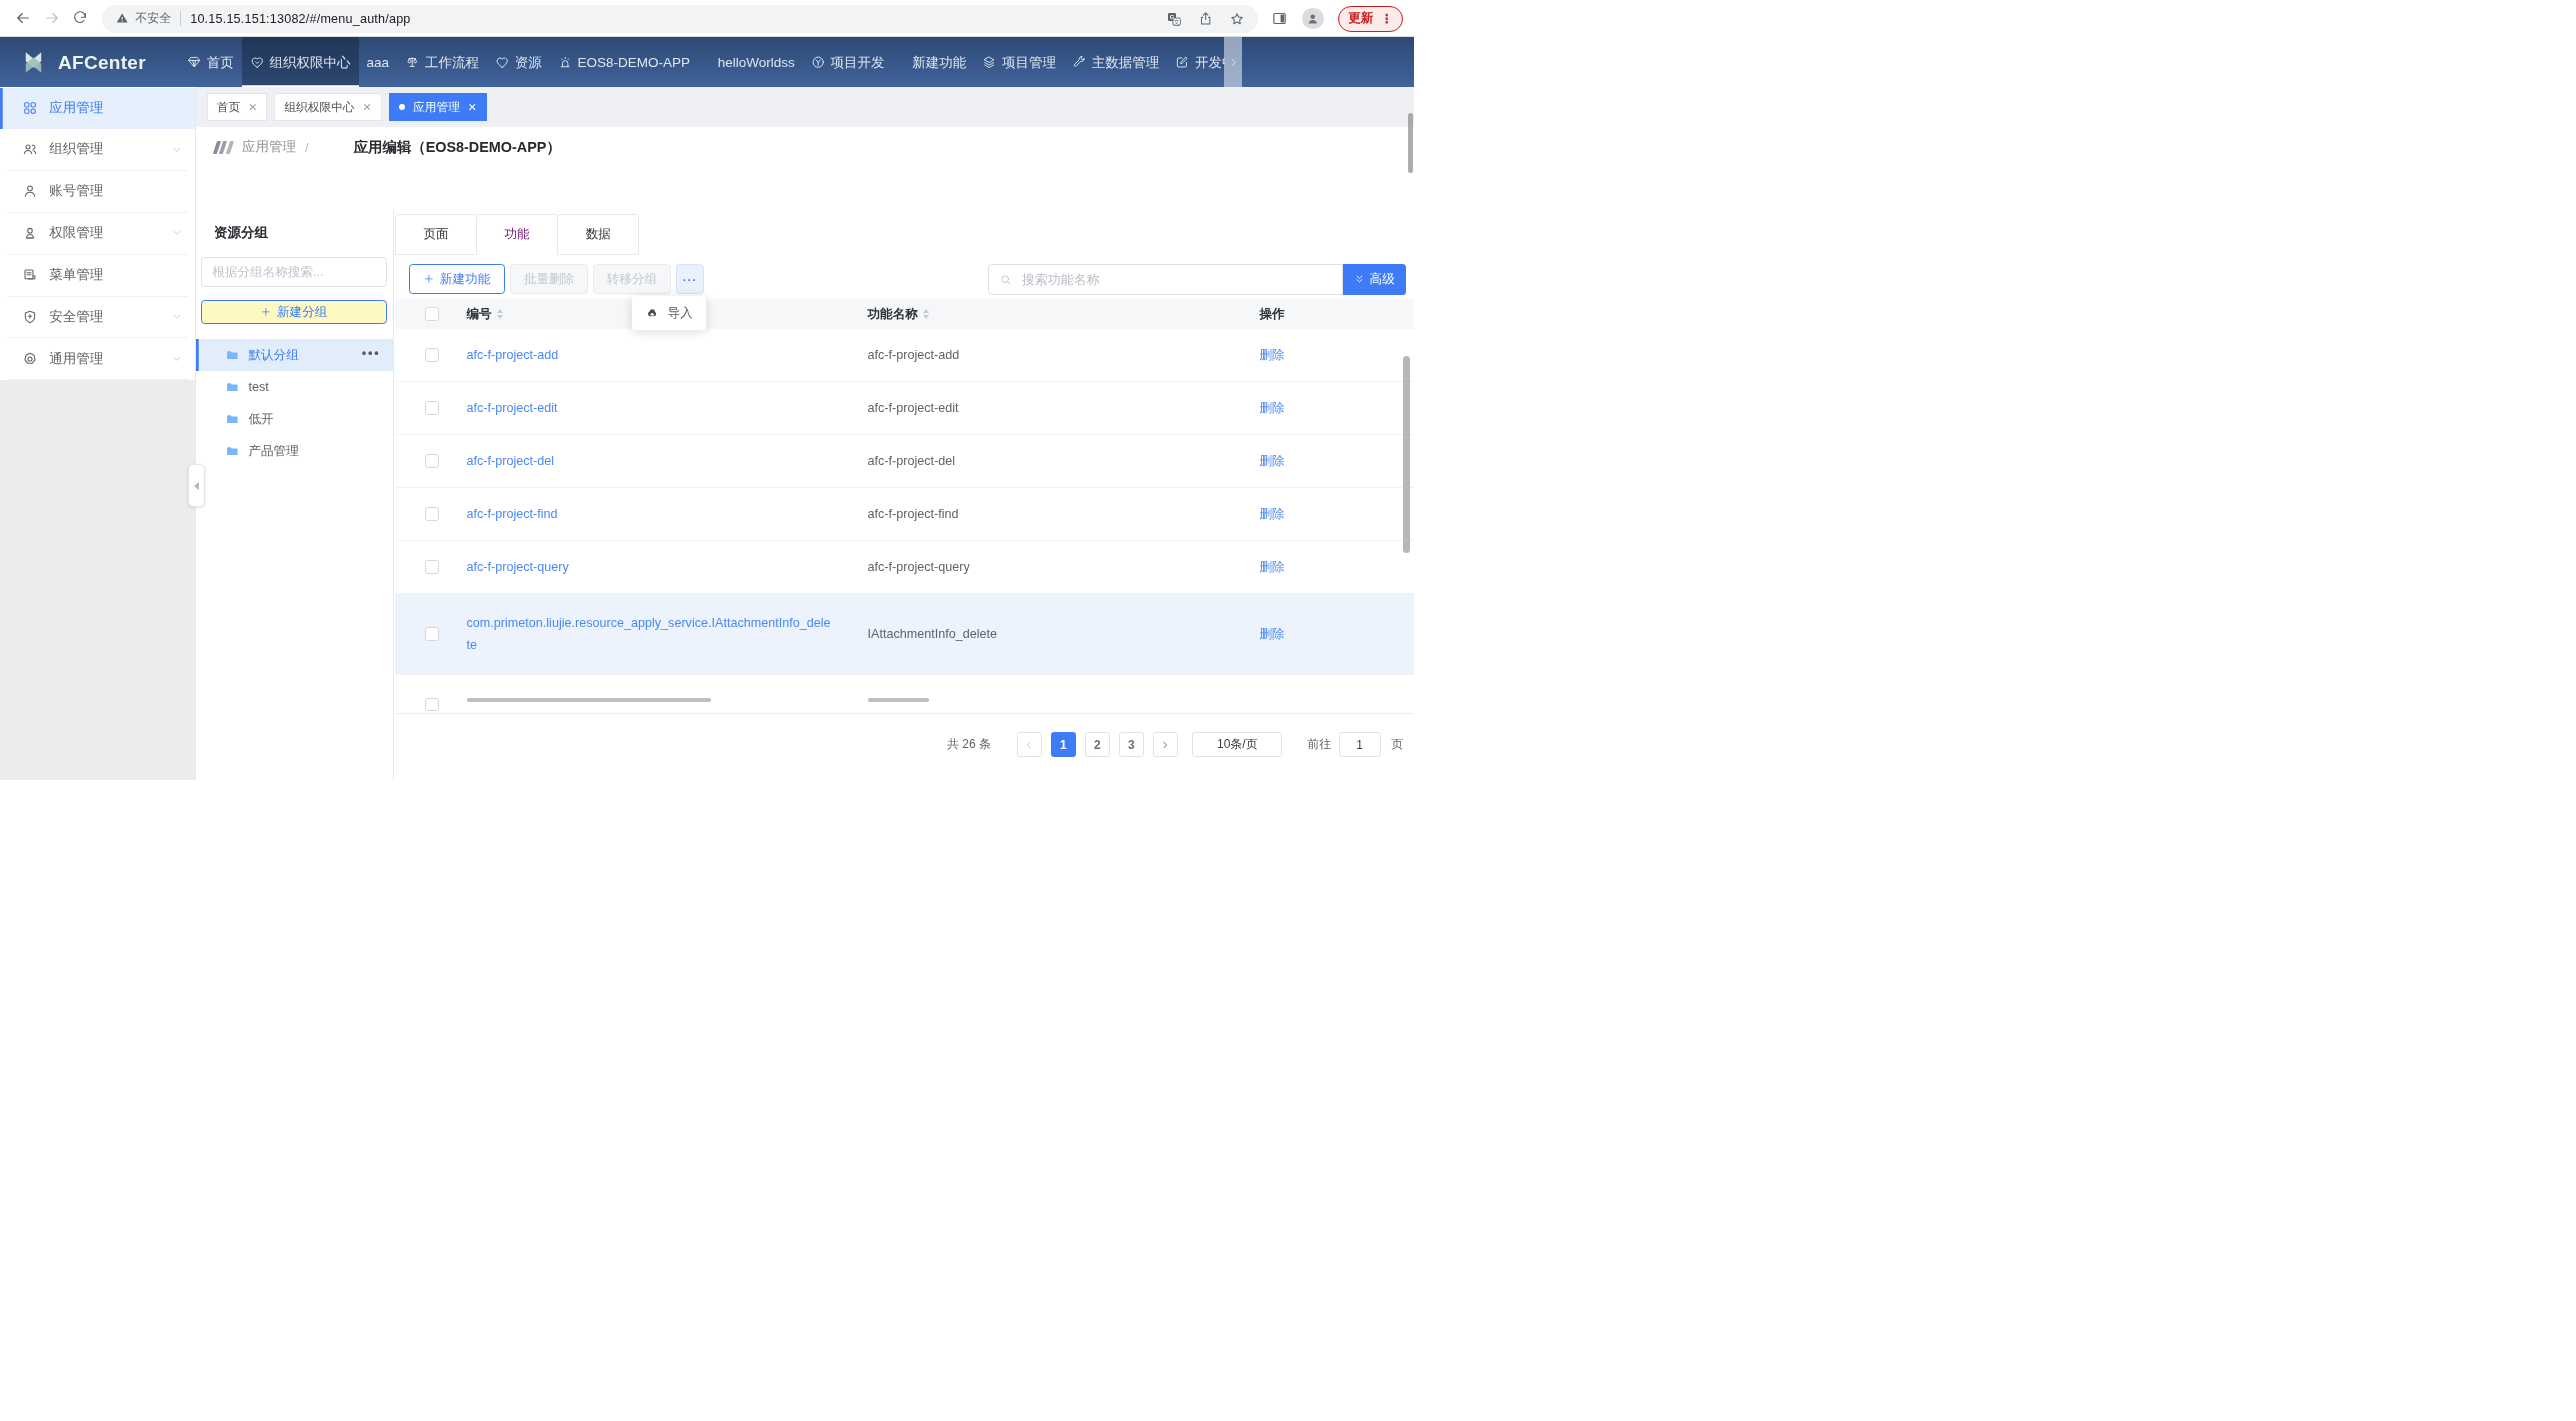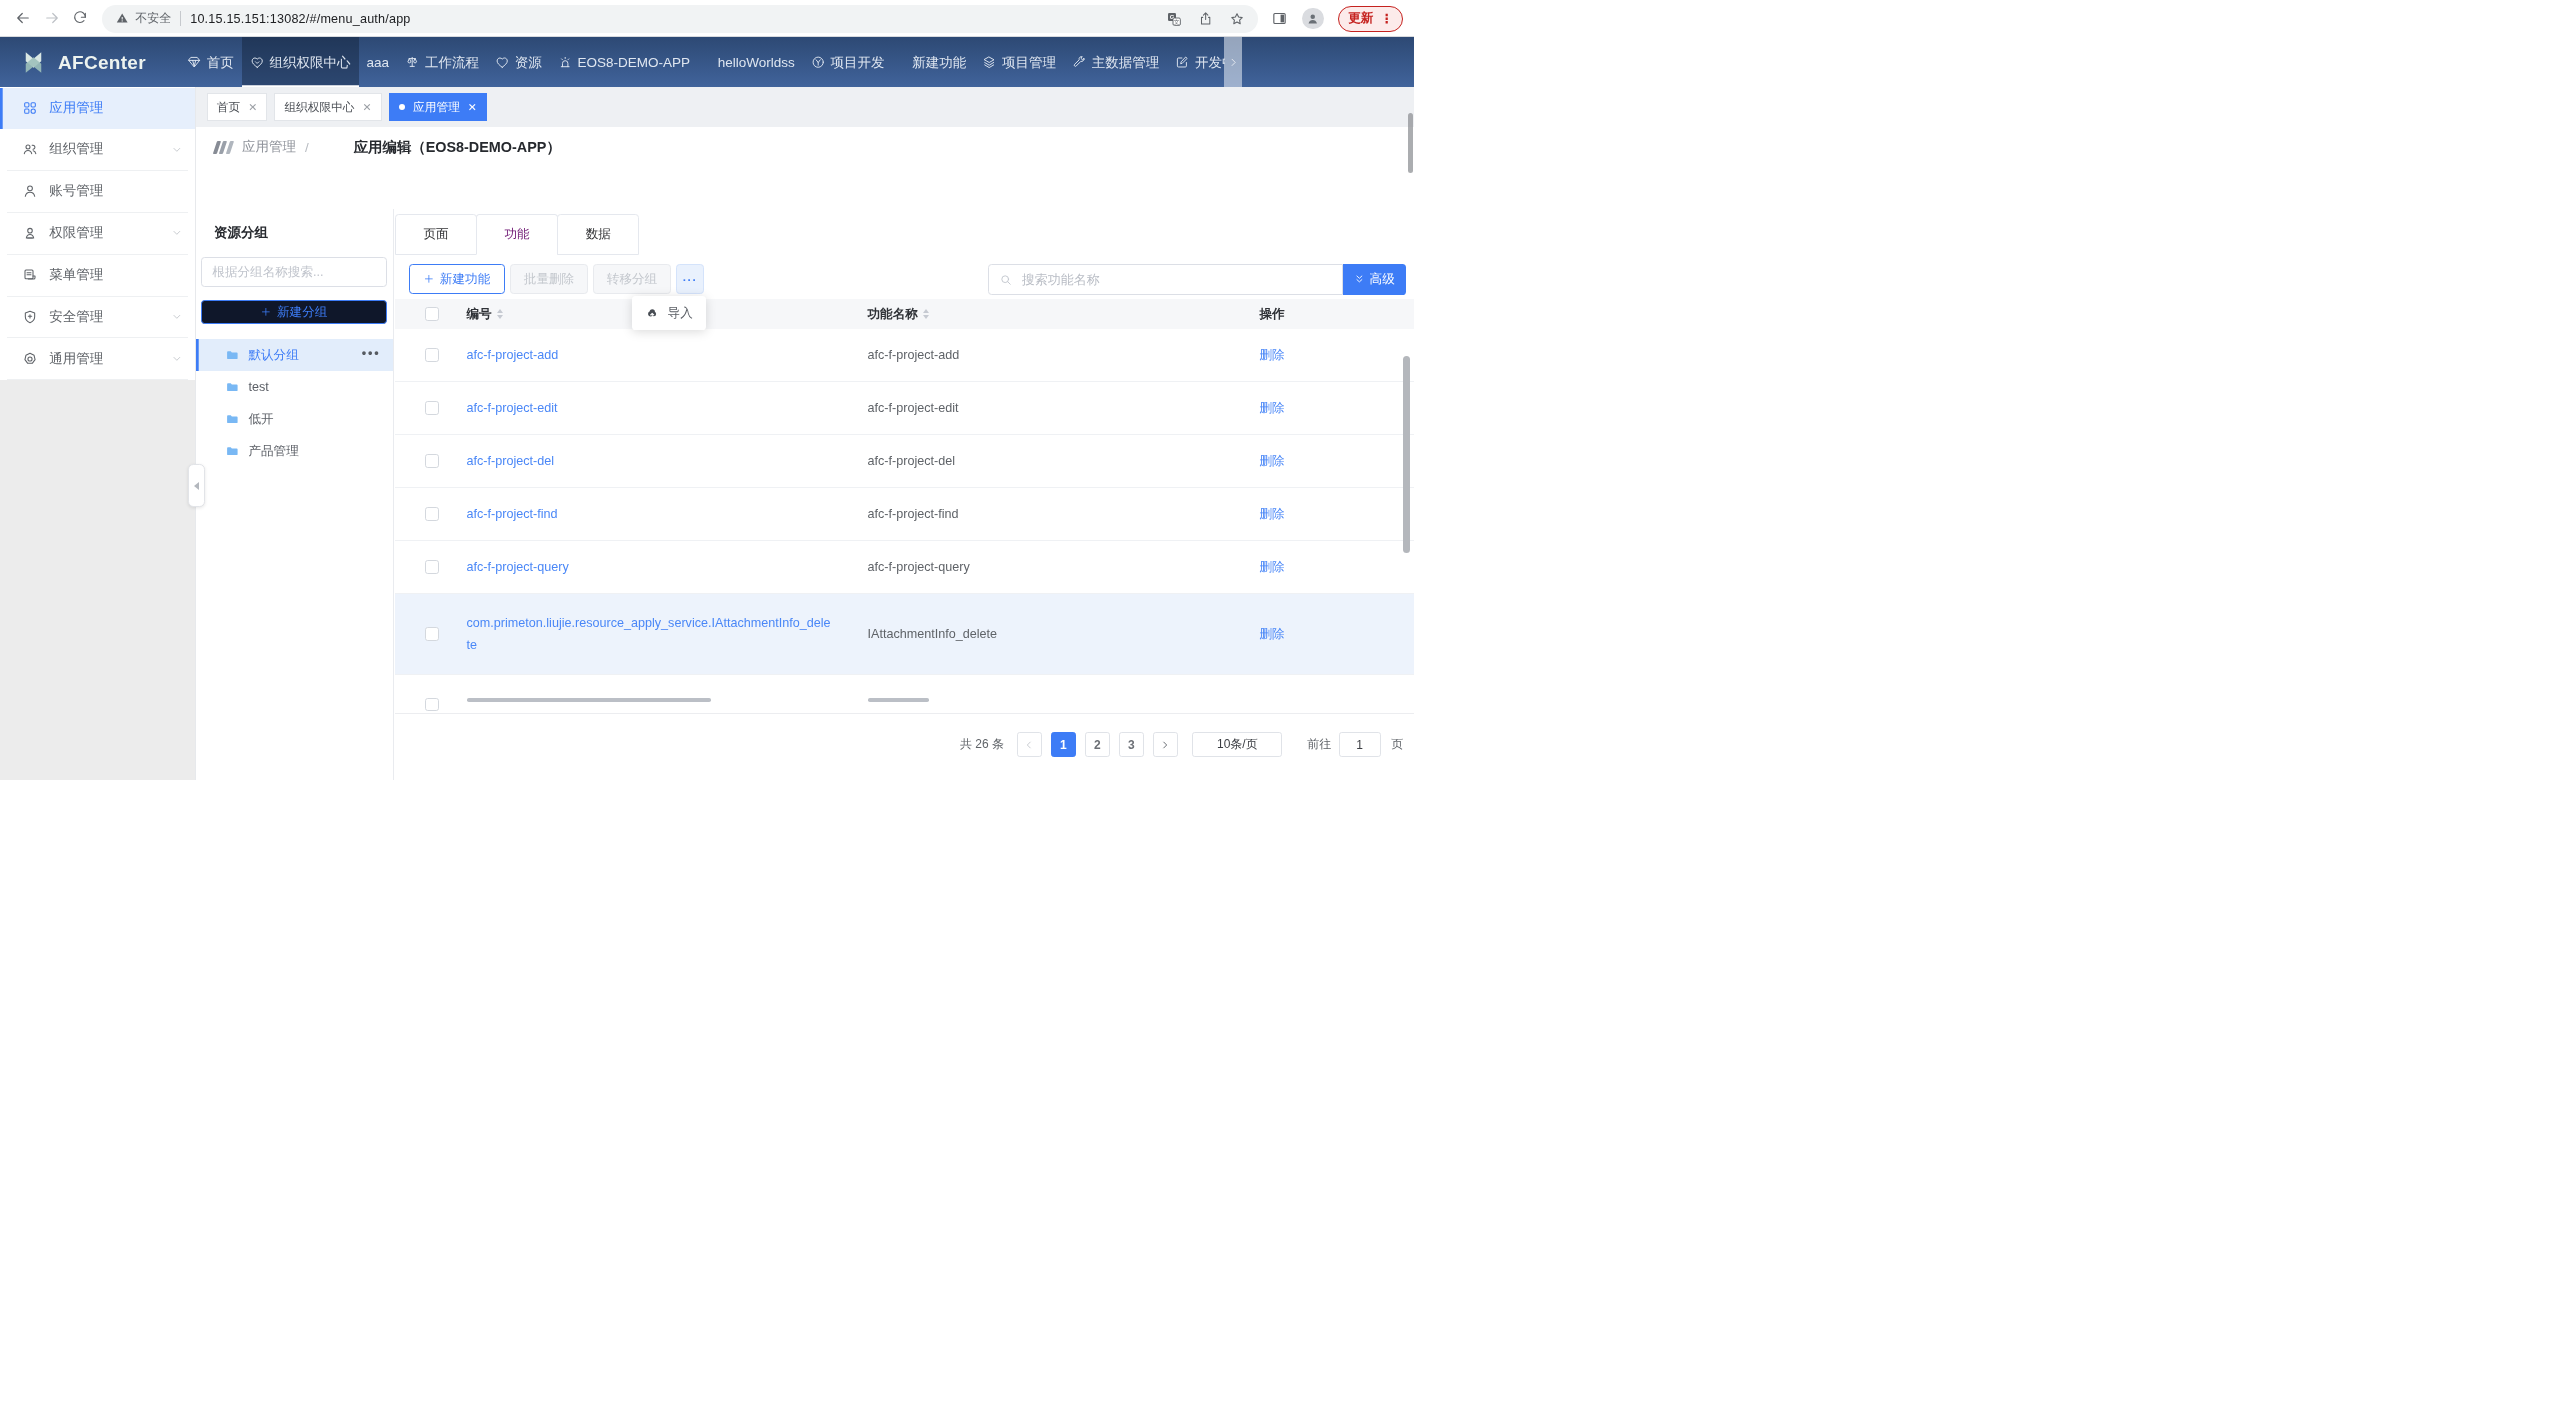--- a/index.html
+++ b/index.html
@@ -65,21 +65,21 @@
   .ptab{padding:11.7px 14.4px 12.6px;font-size:13.5px;color:#303133;cursor:pointer;}
   .ptab.active{color:#3d7cf6;padding-bottom:10px;border-bottom:2.7px solid #3d7cf6;}
 
   .cbody{position:absolute;left:0;top:122px;width:1219px;height:571px;}
   
   .gpanel{position:absolute;left:0;top:0;width:198px;height:571px;border-right:0.9px solid #e9ebef;box-sizing:border-box;background:#fff;}
   .gtitle{position:absolute;left:18px;top:15.3px;font-size:13.5px;font-weight:bold;color:#26292e;}
   .gsearch{position:absolute;left:4.5px;right:6.3px;top:48px;height:30px;border:0.9px solid #dcdfe6;border-radius:3.6px;box-sizing:border-box;}
   .gsearch input{width:100%;height:100%;border:none;outline:none;background:transparent;padding:0 10.8px;box-sizing:border-box;font-size:12.6px;color:#303133;font-family:inherit;}
   .gsearch input::placeholder{color:#c0c4cc;}
-  .gnew{position:absolute;left:4.5px;right:6.3px;top:91px;height:24px;border:0.9px solid #3d7cf6;border-radius:3.6px;background:#0f172a;color:#3d7cf6;font-size:12.6px;display:flex;align-items:center;justify-content:center;gap:5.4px;cursor:pointer;box-sizing:border-box;}
+  .gnew{position:absolute;left:4.5px;right:6.3px;top:91px;height:24px;border:0.9px solid #3d7cf6;border-radius:3.6px;background:#fef9c3;color:#3d7cf6;font-size:12.6px;display:flex;align-items:center;justify-content:center;gap:5.4px;cursor:pointer;box-sizing:border-box;}
   .glist{position:absolute;left:0;right:0;top:130px;}
   .grow{height:32px;display:flex;align-items:center;gap:9px;padding-left:29px;color:#5b5f66;font-size:12.6px;position:relative;cursor:pointer;}
   .grow.selected{background:#e2edfb;color:#3d7cf6;box-shadow:inset 2.7px 0 0 #3d7cf6;}
   .gdots{position:absolute;right:12.6px;top:7.2px;color:#565b61;font-weight:bold;letter-spacing:1.8px;font-size:12.6px;}
   .handle{position:absolute;left:-8px;top:255px;width:15.3px;height:41px;background:#fff;border:0.9px solid #e2e4e8;border-radius:5.4px;box-shadow:0 0.9px 3.6px rgba(0,0,0,.10);display:flex;align-items:center;justify-content:center;z-index:6;cursor:pointer;}
   .handle .tri{width:0;height:0;border-top:4.5px solid transparent;border-bottom:4.5px solid transparent;border-right:5.4px solid #b3b7bd;}
 
   
   .rpanel{position:absolute;left:199px;top:0;right:0;height:504px;}
   .rtabs{position:absolute;left:0;top:5.4px;display:flex;}
@@ -116,21 +116,21 @@
   .trow.hl{height:81px;background:#edf3fc;}
   .trow.hl .code{line-height:22.5px;word-break:break-all;padding-right:36px;box-sizing:border-box;display:block;}
   .trow.clip{height:37px;align-items:flex-start;padding-top:22.5px;border-bottom:none;}
   .bar{display:inline-block;height:4.5px;background:#bbbfc6;border-radius:1.8px;}
 
   .imp-pop{position:absolute;left:237px;top:87px;width:74px;height:34px;background:#fff;border-radius:3.6px;box-shadow:0 1.8px 10.8px rgba(0,0,0,.15);display:flex;align-items:center;justify-content:center;gap:8px;color:#5b5f66;font-size:12.6px;z-index:5;cursor:pointer;}
 
   .footer{position:absolute;left:199px;top:626px;width:1020px;height:67px;background:#fff;}
   .footer::before{content:"";position:absolute;left:0;right:0;top:0;height:0.9px;background:#ecedf0;}
   .pag{position:absolute;right:11.7px;top:19px;display:flex;align-items:center;font-size:12px;color:#5f6368;}
-  .ptotal{margin-right:4px;}
+  .ptotal{margin-right:17px;}
   .pbox{width:25px;height:25px;border:0.9px solid #e0e3e8;border-radius:2.7px;background:#fff;display:flex;align-items:center;justify-content:center;margin-left:9px;color:#6b6f75;font-weight:bold;cursor:pointer;box-sizing:border-box;}
   .pbox.active{background:#3d7cf6;border-color:#3d7cf6;color:#fff;}
   .pbox.dis{color:#c9ccd1;cursor:default;}
   .psize{height:25px;width:90px;border:0.9px solid #e0e3e8;border-radius:2.7px;margin-left:14.4px;display:flex;align-items:center;justify-content:center;color:#3b3e43;cursor:pointer;box-sizing:border-box;}
   .goto{margin-left:25px;}
   .ginput{width:42px;height:25px;border:0.9px solid #e0e3e8;border-radius:2.7px;text-align:center;margin-left:7.2px;font-size:12px;color:#3b3e43;outline:none;box-sizing:border-box;font-family:inherit;}
   .gsuffix{margin-left:10.8px;}
 
   .sb-page{position:absolute;right:0.9px;top:113px;width:5.4px;height:60px;background:#8f9296;border-radius:2.7px;opacity:.75;}
   .sb-table{position:absolute;right:4.5px;top:356px;width:6.3px;height:197px;background:#b4b7bc;border-radius:3.6px;}

